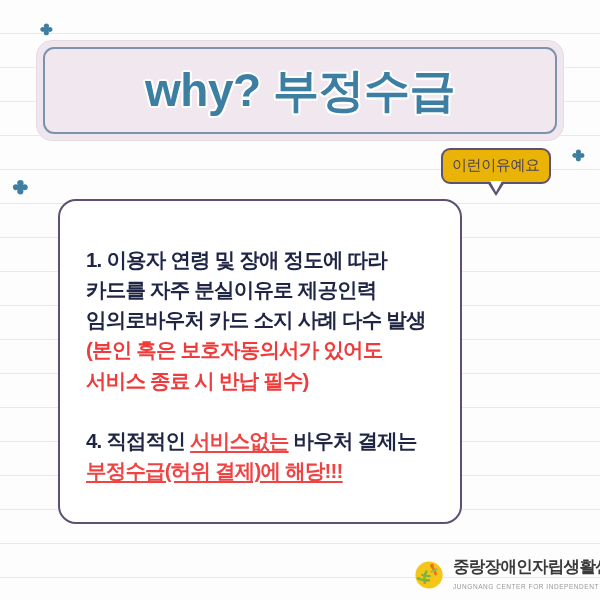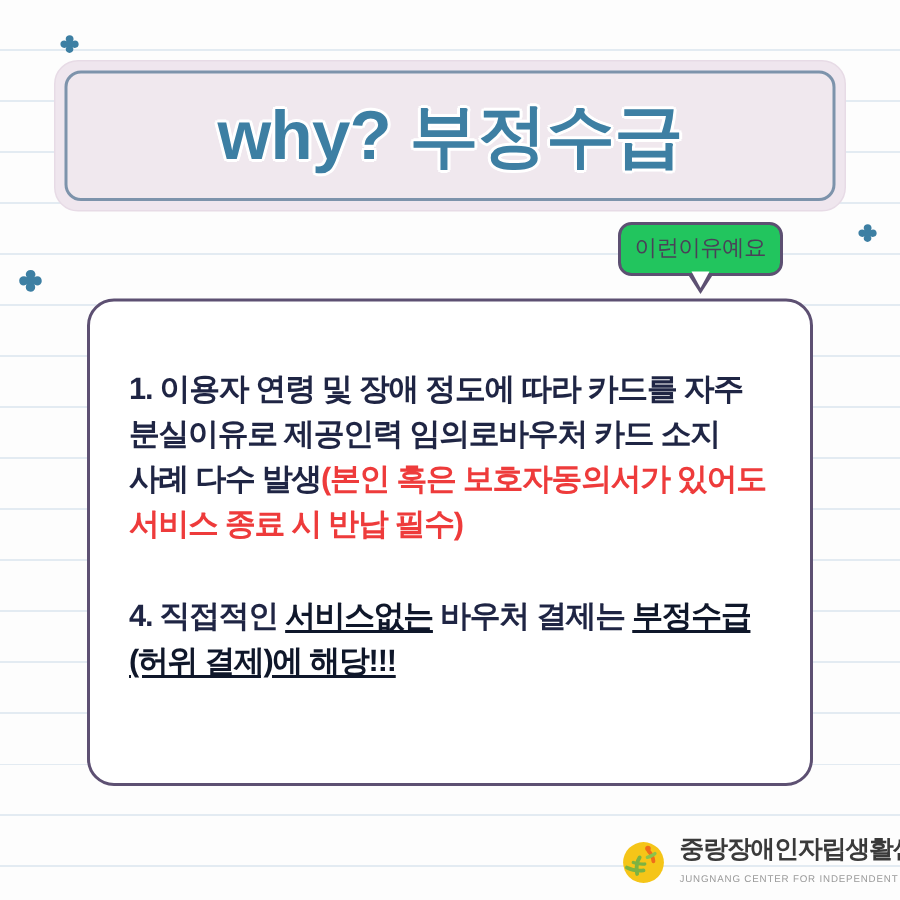--- a/index.html
+++ b/index.html
@@ -77,24 +77,24 @@
     text-shadow:
        2px 0 0 #ffffff, -2px 0 0 #ffffff,
        0 2px 0 #ffffff, 0 -2px 0 #ffffff,
        1.5px 1.5px 0 #ffffff, -1.5px 1.5px 0 #ffffff,
        1.5px -1.5px 0 #ffffff, -1.5px -1.5px 0 #ffffff;
   }
 
   
   .bubble {
     position: absolute;
-    left: 412px;
+    left: 441px;
     top: 148px;
     box-sizing: border-box;
-    background: #22c55e;
+    background: #eab308;
     border: 2px solid #5d5072;
     border-radius: 9px;
     padding: 6px 9px 7px;
     font-size: 15px;
     color: #4a4158;
     letter-spacing: -0.4px;
     white-space: nowrap;
     z-index: 4;
   }
   .bubble-tail,
@@ -116,21 +116,21 @@
     border-left: 6px solid transparent;
     border-right: 6px solid transparent;
     border-top: 11px solid #ffffff;
   }
 
   
   .content-card {
     position: absolute;
     left: 58px;
     top: 199px;
-    width: 484px;
+    width: 404px;
     height: 325px;
     box-sizing: border-box;
     background: #ffffff;
     border: 2.5px solid #5d5072;
     border-radius: 18px;
     padding: 44px 24px 0 26px;
     z-index: 3;
   }
 
   .para {
@@ -139,21 +139,21 @@
     line-height: 1.47;
     letter-spacing: -0.8px;
     color: #1f2544;
     margin: 0;
     word-break: keep-all;
   }
   .para + .para { margin-top: 30px; }
 
   .red { color: #ee3b3b; }
   .red-u {
-    color: #0f172a;
+    color: #ef4444;
     text-decoration: underline;
     text-underline-offset: 3px;
     text-decoration-thickness: 2px;
   }
 
   
   .footer {
     position: absolute;
     left: 412px;
     top: 558px;

